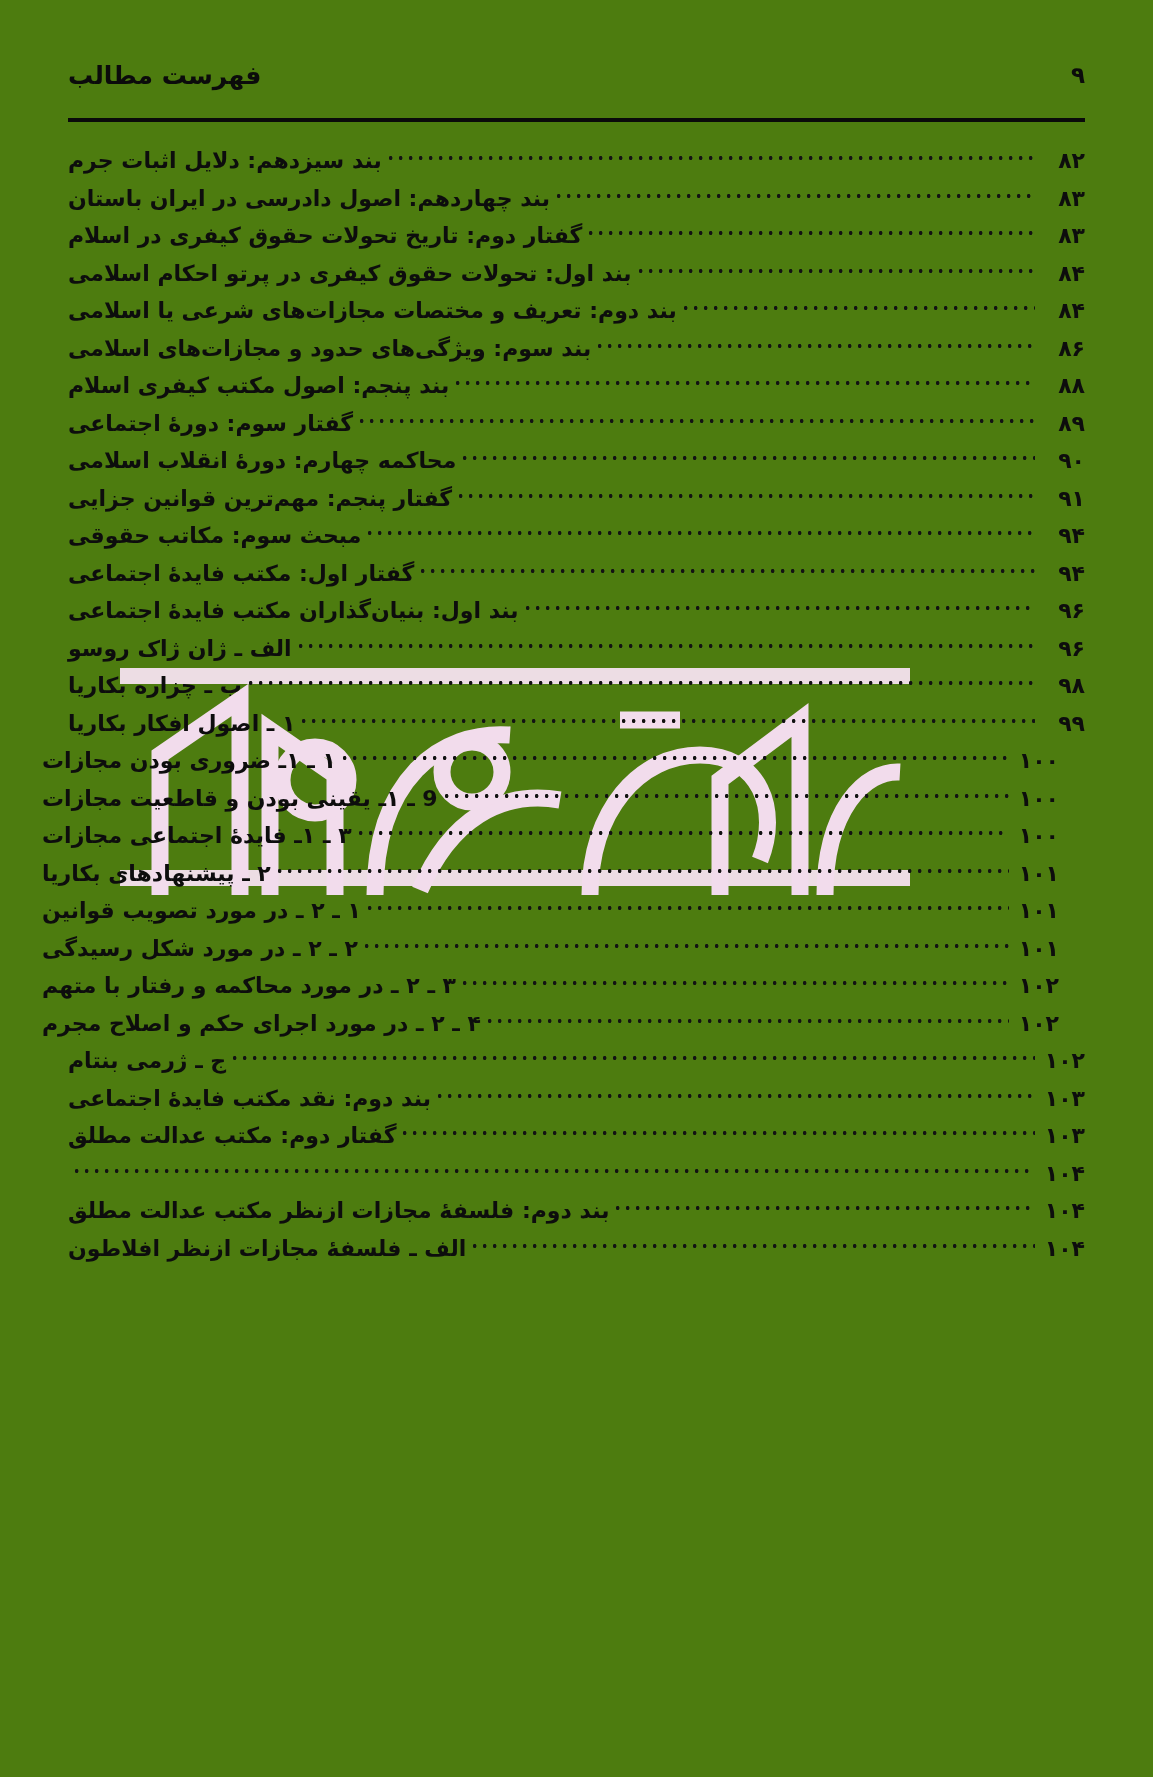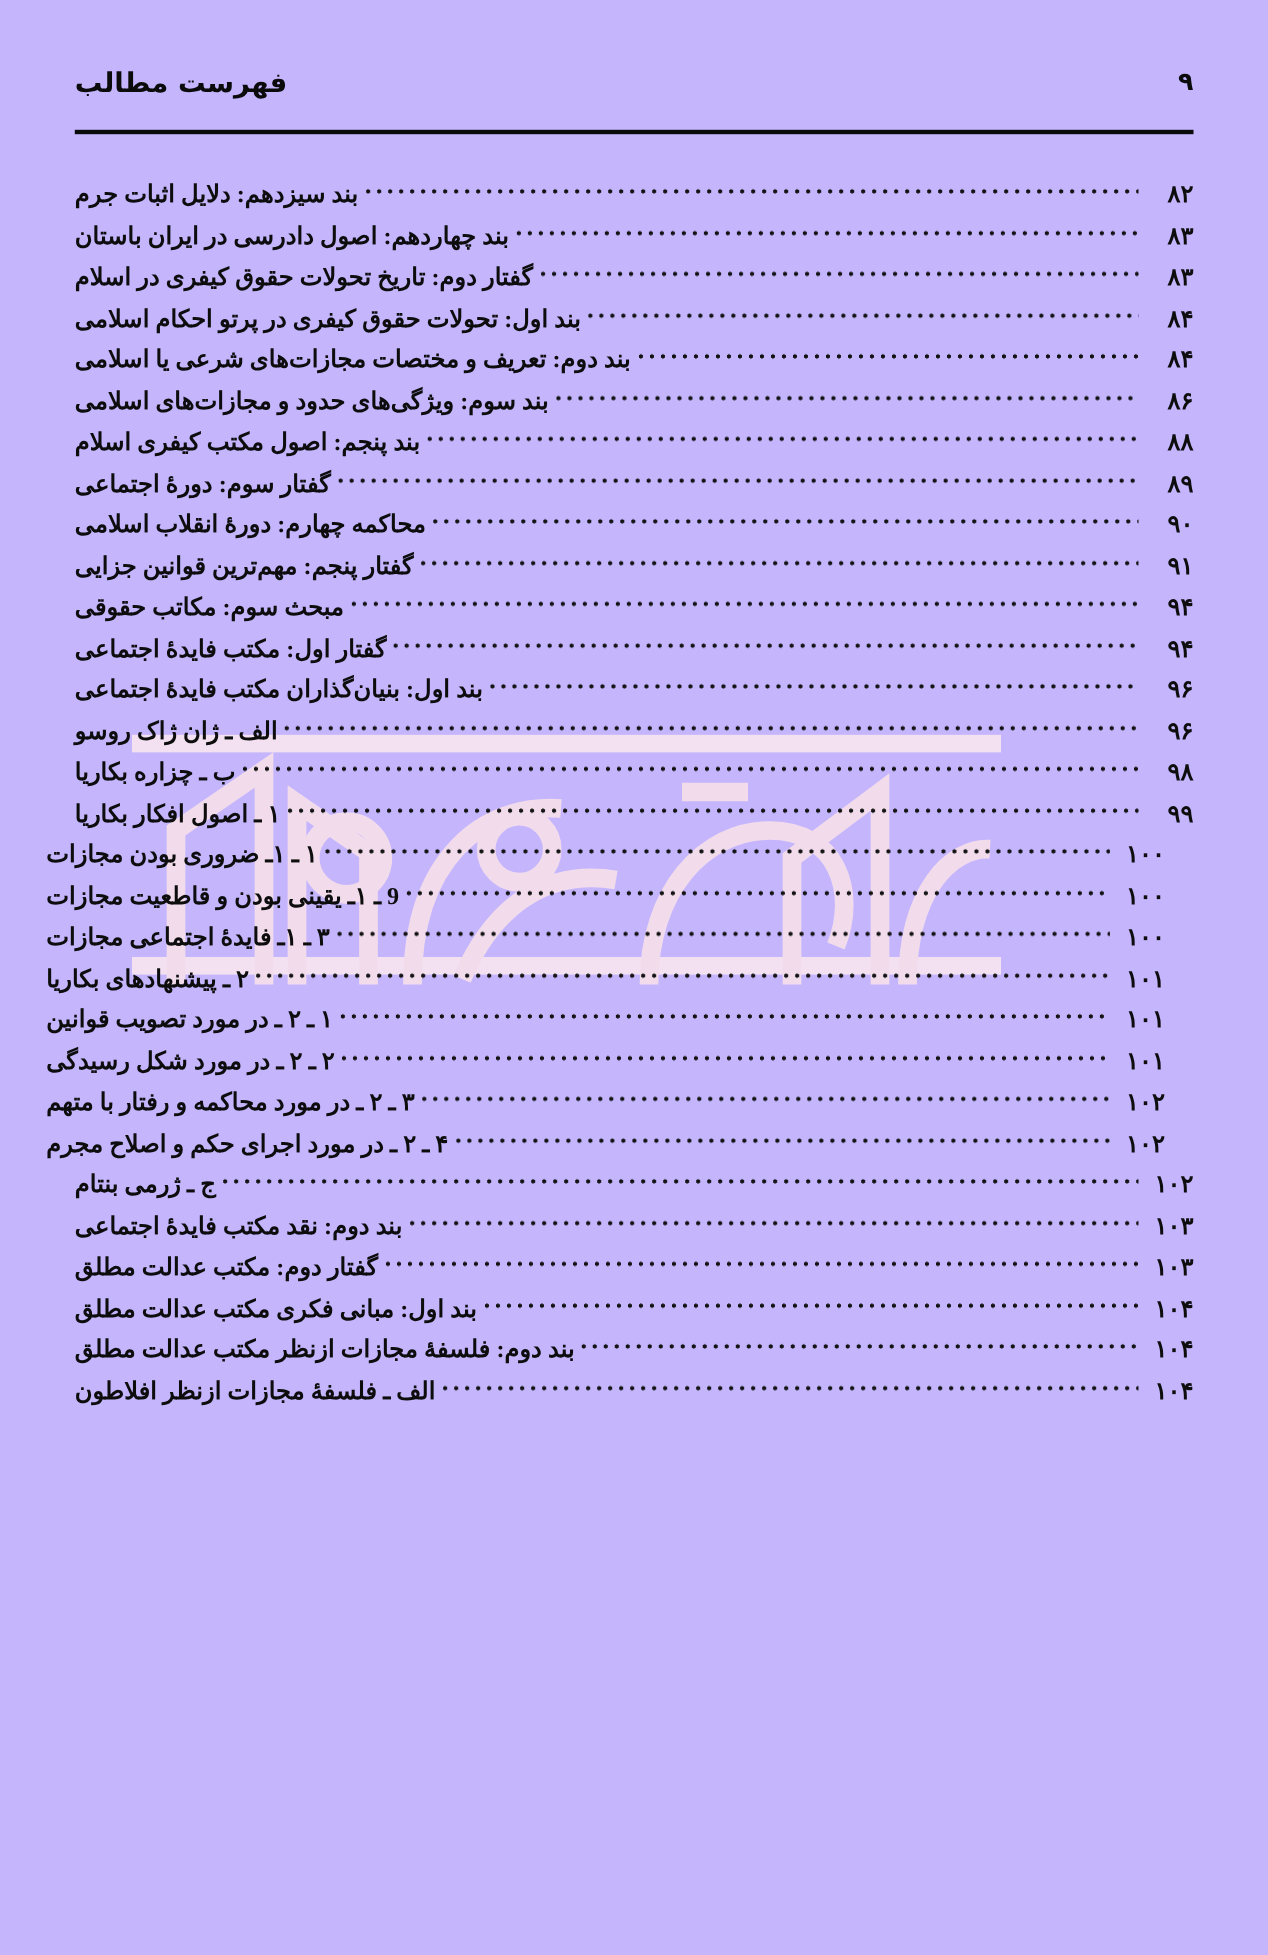--- a/index.html
+++ b/index.html
@@ -15,21 +15,21 @@
     font-family: "DejaVu Sans", "Liberation Sans", sans-serif;
     color: #111111;
     overflow: hidden;
   }
 
   .page {
     position: absolute;
     inset: 0;
     width: 1153px;
     height: 1777px;
-    background: #c4b5fd;
+    background: #4d7c0f;
   }
 
   
   .page-header {
     position: absolute;
     top: 44px;
     left: 68px;
     right: 68px;
     height: 62px;
     display: flex;
@@ -80,25 +80,24 @@
   .wm-band.top { top: 8px; }
   .wm-band.bottom { top: 210px; }
   .wm-art {
     position: absolute;
     inset: 0;
   }
 
   
   .toc {
     position: absolute;
-    top: 164px;
+    top: 148px;
     left: 68px;
     right: 68px;
     z-index: 3;
-    font-family: Liberation Serif, serif;
   }
   .toc-row {
     display: flex;
     flex-direction: row-reverse;
     align-items: baseline;
     width: 100%;
     height: 37.5px;
     direction: rtl;
     white-space: nowrap;
   }
@@ -298,21 +297,20 @@
         <span class="toc-label">بند دوم: نقد مکتب فایدۀ اجتماعی</span>
         <span class="toc-leader"></span>
         <span class="toc-page">۱۰۳</span>
       </div>
       <div class="toc-row lvl-0">
         <span class="toc-label">گفتار دوم: مکتب عدالت مطلق</span>
         <span class="toc-leader"></span>
         <span class="toc-page">۱۰۳</span>
       </div>
       <div class="toc-row lvl-0">
-        <span class="toc-label">بند اول: مبانی فکری مکتب عدالت مطلق</span>
         <span class="toc-leader"></span>
         <span class="toc-page">۱۰۴</span>
       </div>
       <div class="toc-row lvl-0">
         <span class="toc-label">بند دوم: فلسفۀ مجازات ازنظر مکتب عدالت مطلق</span>
         <span class="toc-leader"></span>
         <span class="toc-page">۱۰۴</span>
       </div>
       <div class="toc-row lvl-0">
         <span class="toc-label">الف ـ فلسفۀ مجازات ازنظر افلاطون</span>

